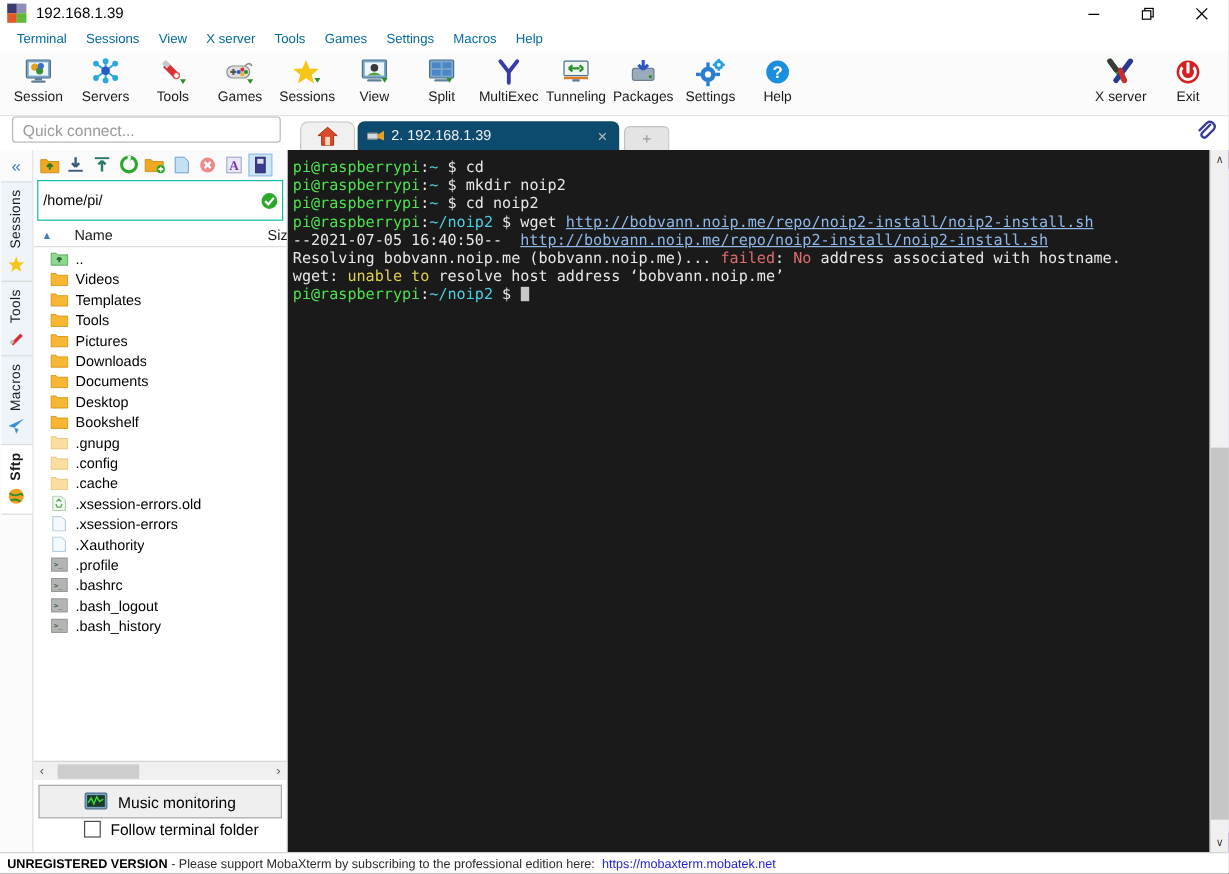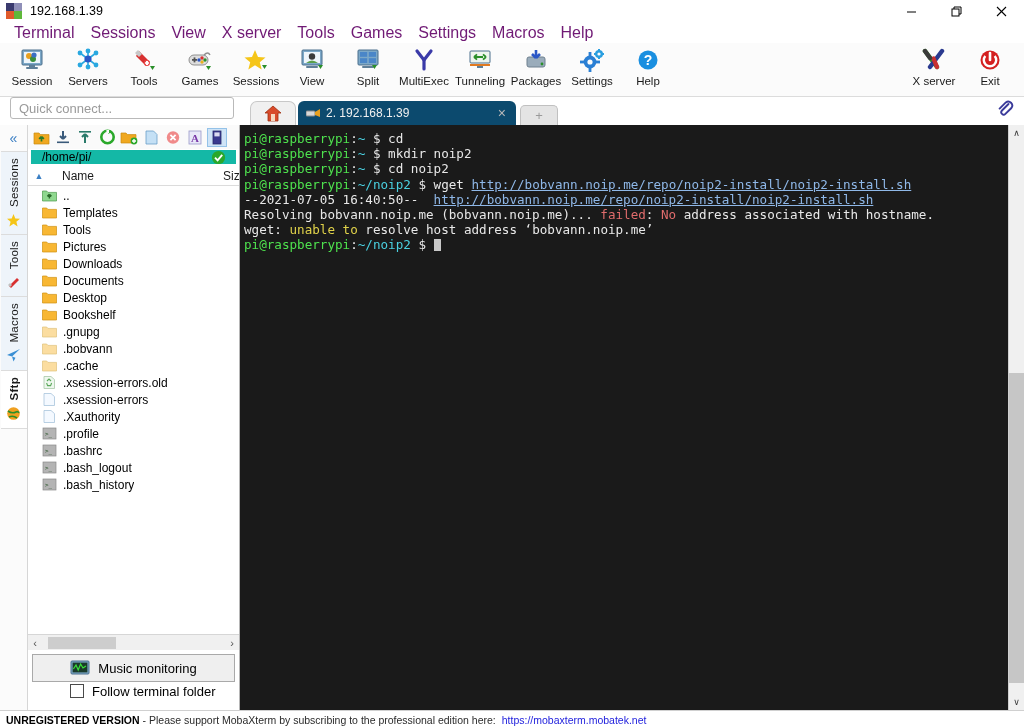--- a/index.html
+++ b/index.html
@@ -16,21 +16,21 @@
   .titlebar { height:22px; background:#ffffff; display:flex; align-items:center; flex:0 0 auto; }
   .title-icon { width:16px; height:16px; margin-left:6px; margin-right:8px; position:relative; flex:0 0 auto; }
   .title-icon .sq { position:absolute; width:8px; height:8px; }
   .title-text { font-size:12.5px; color:#000; }
   .win-buttons { margin-left:auto; display:flex; height:22px; }
   .win-btn { width:45px; height:22px; display:flex; align-items:center; justify-content:center; color:#000; }
   .win-btn svg { display:block; }
 
   
   .menubar { height:21px; background:#fff; display:flex; align-items:center; padding-left:6px; flex:0 0 auto; }
-  .menu-item { font-size:16px; padding:2px 8px; color:#701a75; white-space:nowrap; }
+  .menu-item { font-size:11px; padding:2px 8px; color:#0369a1; white-space:nowrap; }
 
   
   .toolbar { height:54px; background:#fbfbfb; border-bottom:1px solid #dcdcdc;
              display:flex; align-items:flex-start; padding-left:4px; flex:0 0 auto; position:relative; }
   .tb-btn { width:56px; height:52px; display:flex; flex-direction:column; align-items:center;
             justify-content:flex-start; padding-top:3px; }
   .tb-icon { width:30px; height:28px; position:relative; display:flex; align-items:center; justify-content:center; }
   .tb-label { font-size:11.5px; margin-top:1px; color:#1a1a1a; white-space:nowrap; }
   .tb-right { margin-left:auto; display:flex; padding-right:6px; }
 
@@ -75,21 +75,21 @@
   .rail-tab.active { background:#ffffff; }
   .rail-tab .vtxt { writing-mode:vertical-rl; transform:rotate(180deg); font-size:11.5px; color:#1a1a1a; letter-spacing:0.3px; }
   .rail-tab .vicon { margin-top:5px; width:16px; height:16px; display:flex; align-items:center; justify-content:center; }
 
   
   .fbpanel { width:212px; background:#ffffff; border-right:1px solid #b6b6b6;
              display:flex; flex-direction:column; flex:0 0 auto; }
   .fb-toolbar { height:24px; display:flex; align-items:center; gap:2px; padding:2px 3px; background:#fafafa; }
   .fb-ic { width:20px; height:19px; display:flex; align-items:center; justify-content:center; position:relative; }
   .fb-ic.sel { background:#cfe4f7; border:1px solid #94c2e8; }
-  .fb-path { height:14px; margin:1px 3px 2px 3px; border:7px solid #14b8a6; display:flex;
+  .fb-path { height:34px; margin:1px 3px 2px 3px; border:1px solid #14b8a6; display:flex;
              align-items:center; padding-left:4px; font-size:12px; background:#fff; }
   .fb-path .ok { margin-left:auto; margin-right:3px; width:15px; height:15px; }
   .fb-header { height:20px; display:flex; align-items:center; font-size:12px;
                border-bottom:1px solid #dcdcdc; color:#1a1a1a; position:relative; }
   .fb-sortarrow { width:22px; text-align:center; color:#3b7fc4; font-size:9px; }
   .fb-colname { flex:1 1 auto; padding-left:12px; }
   .fb-colsize { width:16px; overflow:hidden; color:#1a1a1a; }
   .fb-list { flex:1 1 auto; overflow:hidden; position:relative; padding-top:1px; }
   .fb-row { height:17px; display:flex; align-items:center; font-size:12px; padding-left:14px; }
   .fb-row .ficon { width:15px; height:13px; margin-right:6px; flex:0 0 auto; position:relative; }
@@ -547,20 +547,29 @@
             </span>
             <span class="fname">..</span>
             <span class="fsize"></span>
           </div>
           <div class="fb-row">
             <span class="ficon">
               <svg width="15" height="13" viewBox="0 0 15 13">
                 <path d="M0.5 2 h4.2 l1.2 1.4 H14.5 V12 H0.5 Z" fill="#f8b733" stroke="#d09010" stroke-width="0.7"></path>
               </svg>
             </span>
+            <span class="fname">Videos</span>
+            <span class="fsize"></span>
+          </div>
+          <div class="fb-row">
+            <span class="ficon">
+              <svg width="15" height="13" viewBox="0 0 15 13">
+                <path d="M0.5 2 h4.2 l1.2 1.4 H14.5 V12 H0.5 Z" fill="#f8b733" stroke="#d09010" stroke-width="0.7"></path>
+              </svg>
+            </span>
             <span class="fname">Templates</span>
             <span class="fsize"></span>
           </div>
           <div class="fb-row">
             <span class="ficon">
               <svg width="15" height="13" viewBox="0 0 15 13">
                 <path d="M0.5 2 h4.2 l1.2 1.4 H14.5 V12 H0.5 Z" fill="#f8b733" stroke="#d09010" stroke-width="0.7"></path>
               </svg>
             </span>
             <span class="fname">Tools</span>
@@ -619,21 +628,21 @@
             </span>
             <span class="fname">.gnupg</span>
             <span class="fsize"></span>
           </div>
           <div class="fb-row">
             <span class="ficon">
               <svg width="15" height="13" viewBox="0 0 15 13">
                 <path d="M0.5 2 h4.2 l1.2 1.4 H14.5 V12 H0.5 Z" fill="#fbddA0" stroke="#dfc27a" stroke-width="0.7"></path>
               </svg>
             </span>
-            <span class="fname">.bobvann</span>
+            <span class="fname">.config</span>
             <span class="fsize"></span>
           </div>
           <div class="fb-row">
             <span class="ficon">
               <svg width="15" height="13" viewBox="0 0 15 13">
                 <path d="M0.5 2 h4.2 l1.2 1.4 H14.5 V12 H0.5 Z" fill="#fbddA0" stroke="#dfc27a" stroke-width="0.7"></path>
               </svg>
             </span>
             <span class="fname">.cache</span>
             <span class="fsize"></span>

